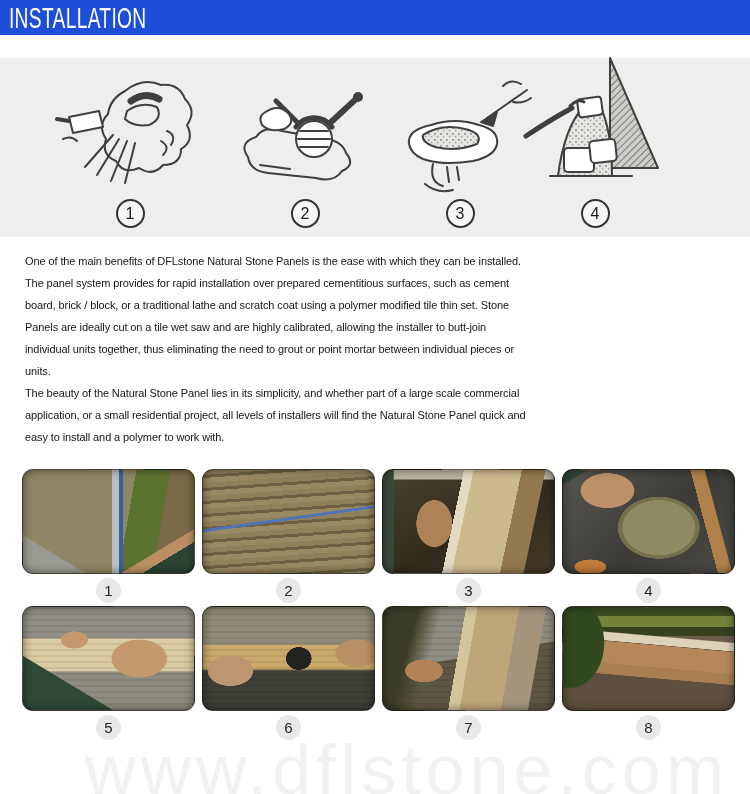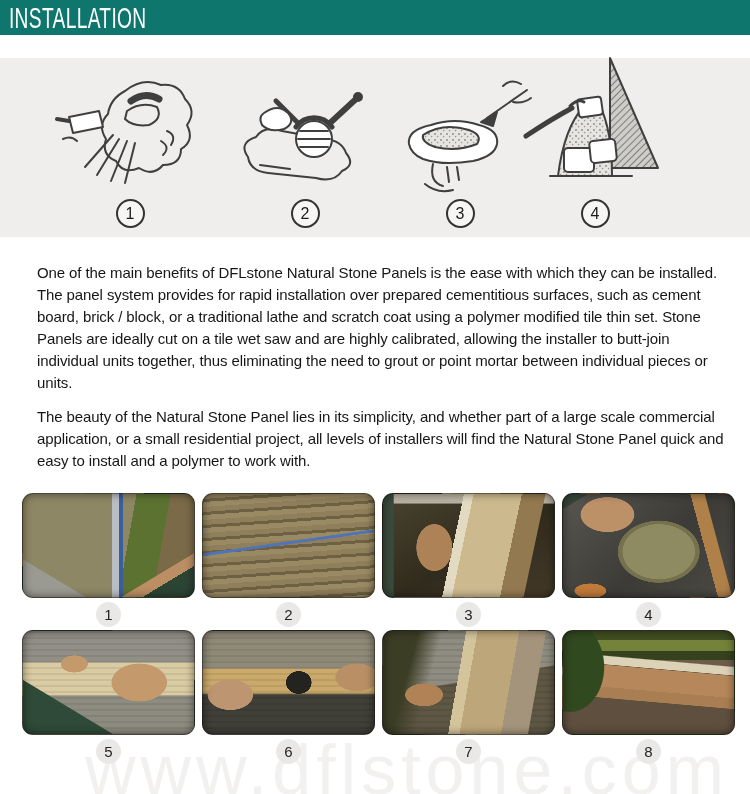--- a/index.html
+++ b/index.html
@@ -4,21 +4,21 @@
 <style>
   html,body{margin:0;padding:0;}
   body{
     width:750px;height:794px;position:relative;overflow:hidden;
     background:#ffffff;
     font-family:"Liberation Sans", sans-serif;
     -webkit-font-smoothing:antialiased;
   }
 
   
-  .header-bar{height:35px;background:#0f766e;display:flex;align-items:flex-end;}
+  .header-bar{height:35px;background:#1d4ed8;display:flex;align-items:flex-end;}
   .header-bar h1{
     margin:0;padding-left:14px;color:#fff;font-size:30px;font-weight:normal;
     letter-spacing:.5px;line-height:35px;white-space:nowrap;
     transform:scaleX(.64);transform-origin:0 50%;
   }
 
   
   .illus-strip{
     margin-top:23px;height:179px;background:#efeeec;
     display:flex;align-items:flex-end;
@@ -31,21 +31,21 @@
   .fig-4{margin-left:-15px;}
   .step-circle{
     width:25px;height:25px;margin:5px 0 9px;border:2px solid #333;border-radius:50%;
     background:#f7f6f5;color:#1c1c1c;font-size:16px;line-height:25px;text-align:center;
   }
   .lineart{stroke:#3f3f3f;fill:none;stroke-width:2;stroke-linecap:round;stroke-linejoin:round;}
 
   
   .article{padding:13px 20px 0 25px;color:#161616;}
   .article p{
-    margin:12px;width:705px;font-size:15px;line-height:22px;
+    margin:0;width:705px;font-size:11px;line-height:22px;
     white-space:pre-line;letter-spacing:-0.1px;
   }
 
   
   .photo-grid{margin:21px 0 0 22px;position:relative;z-index:2;}
   .photo-row{display:flex;gap:7px;}
   .photo-row + .photo-row{margin-top:3px;}
   .photo-cell{width:173px;}
   .photo{
     width:173px;height:105px;border-radius:11px;border:1px solid rgba(10,10,10,.55);

